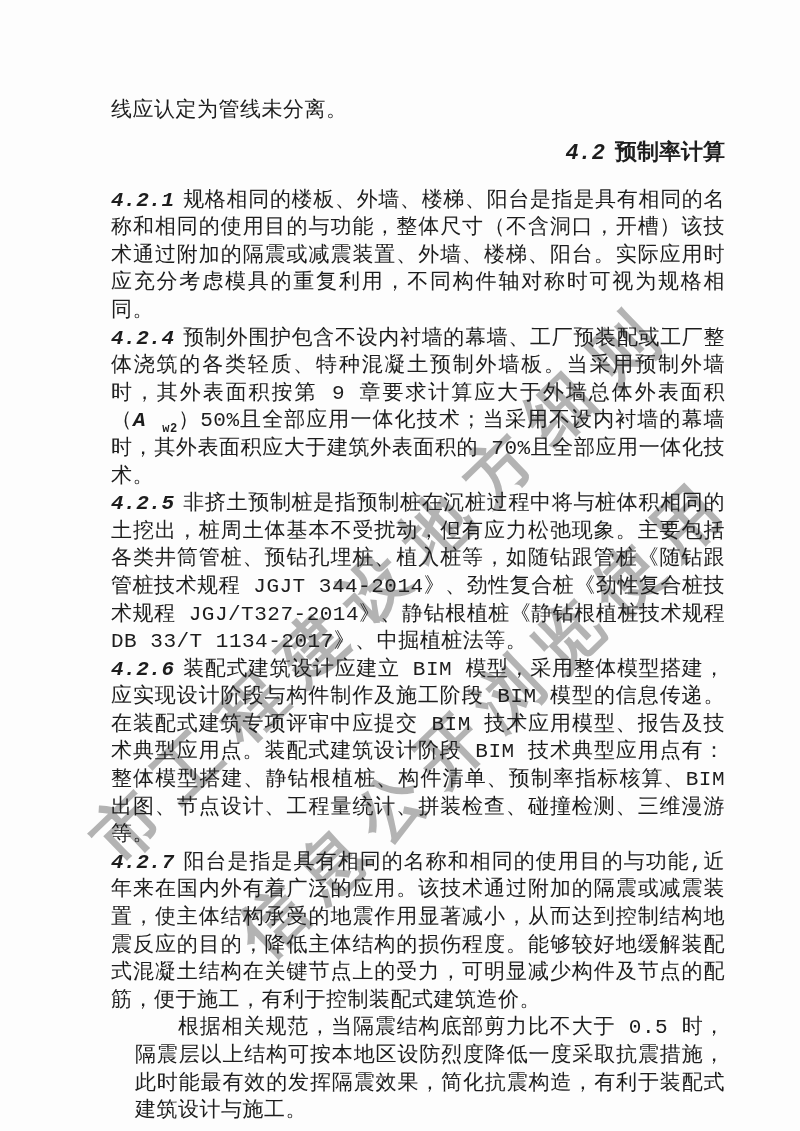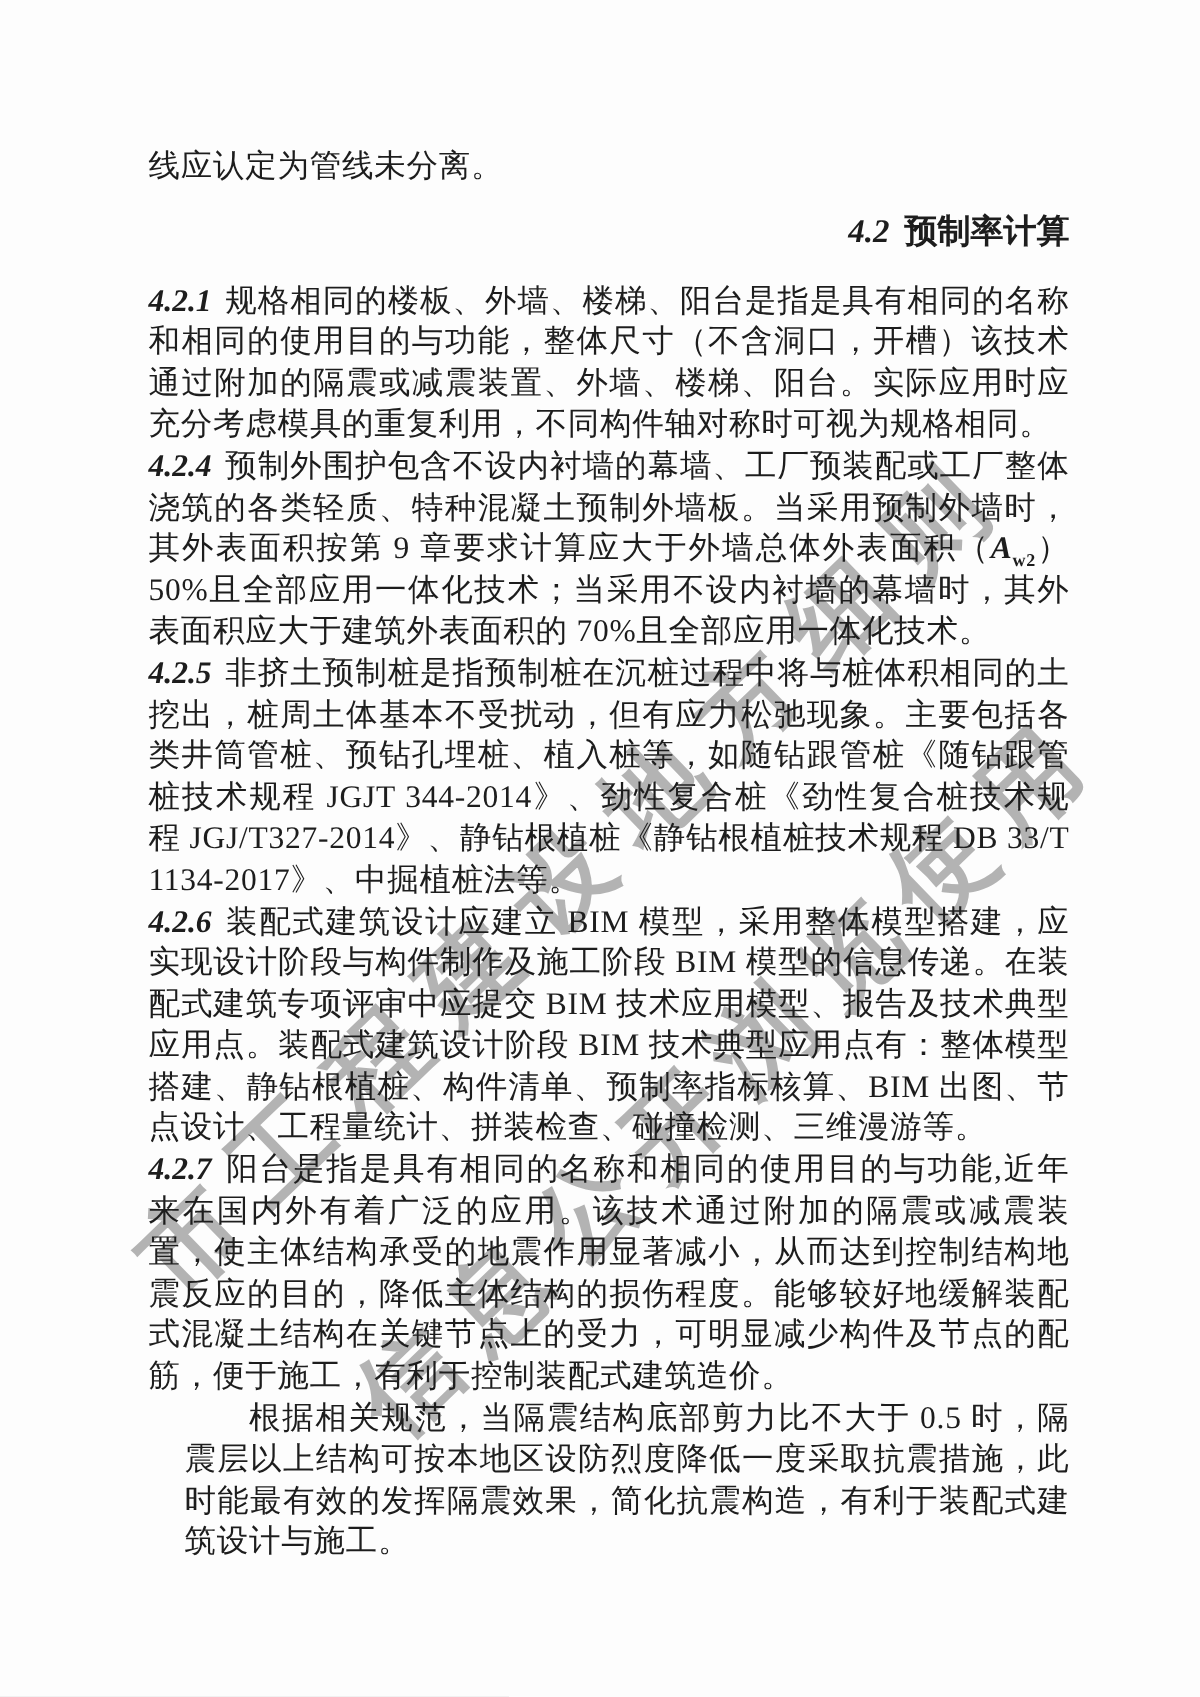--- a/index.html
+++ b/index.html
@@ -7,23 +7,24 @@
     position:relative;
     width:800px; height:1131px;
     margin:0 auto;
     background:#fdfdfd;
     overflow:hidden;
     font-family:"Liberation Serif","DejaVu Serif",serif;
     color:#1d1d1d;
   }
   .content {
     position:absolute;
-    left:99px; top:97px;
+    left:111px; top:97px;
     width:614px;
     z-index:2;
+    font-family:Liberation Mono, monospace;
   }
   .body-p {
     margin:0;
     font-size:21px;
     line-height:27.6px;
     text-align:justify;
     letter-spacing:0.5px;
   }
   .indent { text-indent:43px;margin-left:24px; }
   .pnum {
@@ -34,21 +35,21 @@
   }
   .heading {
     margin:15px 0 19px 0;
     text-align:right;
     font-size:22px;
     font-weight:bold;
     line-height:28px;
   }
   .hnum { font-style:italic; margin-right:10px; }
   .formula-var { font-style:italic; font-weight:bold; }
-  .formula-sub { font-size:12px; font-weight:bold; vertical-align:sub; line-height:0; }
+  .formula-sub { font-size:12px; font-weight:bold; vertical-align:sub; line-height:0;margin-left:16px; }
   .page-number {
     position:absolute;
     top:1042px; left:0;
     width:100%;
     text-align:center;
     font-size:17px;
     z-index:2;
   }
   .watermark {
     position:absolute;

